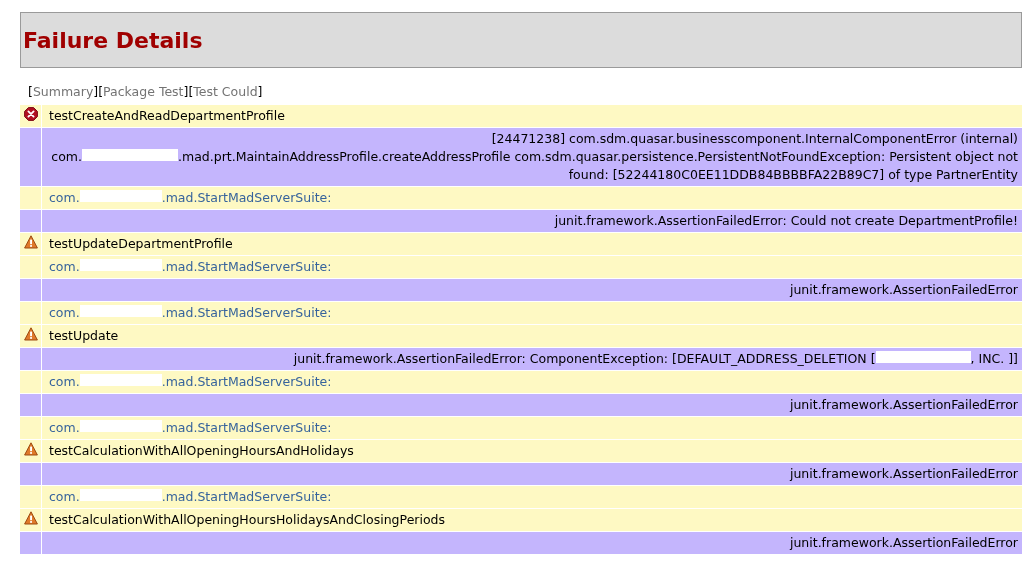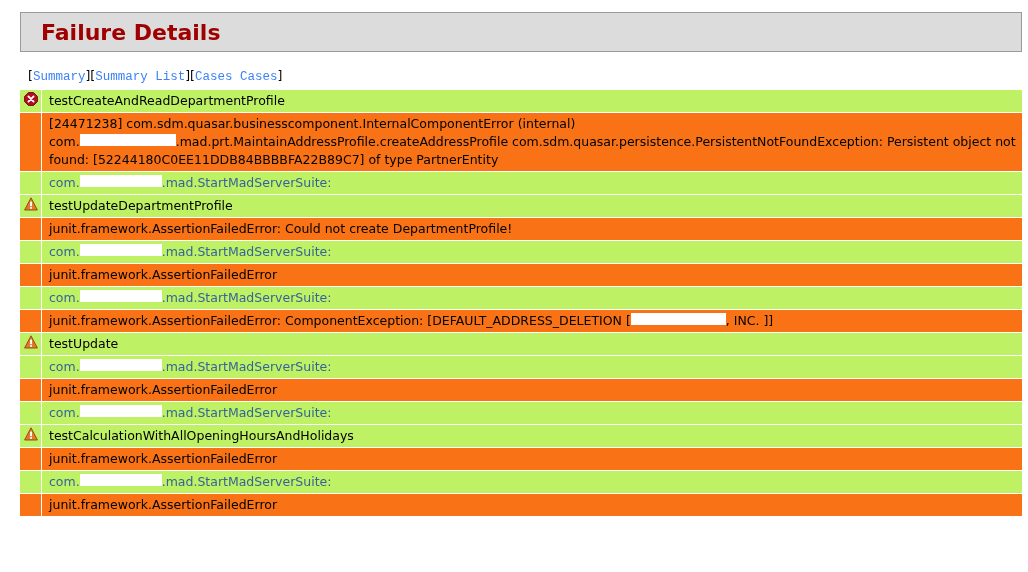--- a/index.html
+++ b/index.html
@@ -15,47 +15,46 @@
     font-family: "DejaVu Sans", "Liberation Sans", sans-serif;
     font-size: 12px;
     color: #000000;
   }
 
   
   .banner {
     margin: 12px 6px 0 20px;
     background: #dcdcdc;
     border: 1px solid #9a9a9a;
-    height: 40px;
+    height: 56px;
     display: flex;
     align-items: center;
-    padding-left: 20px;
+    padding-left: 2px;
     box-sizing: border-box;
   }
   .banner-title {
     color: #a00000;
     font-size: 22px;
     font-weight: bold;
     font-family: "DejaVu Sans", "Liberation Sans", sans-serif;
     letter-spacing: 0px;
   }
 
   
   .navbar {
     margin: 16px 0 6px 28px;
     font-size: 12.5px;
     color: #000000;
     white-space: nowrap;
     font-family: "DejaVu Sans", "Liberation Sans", sans-serif;
   }
   .navbar .bracket { color: #000000; }
   .navbar a {
-    color: #3b82f6;
+    color: #737373;
     text-decoration: none;
-    font-family: Liberation Mono, monospace;
   }
 
   
   .failure-table {
     margin-left: 20px;
     width: 1002px;
     border-collapse: separate;
     border-spacing: 0;
   }
   .row {
@@ -76,23 +75,23 @@
   .text-cell {
     flex: 1;
     padding: 2px 4px 2px 7px;
     box-sizing: border-box;
     line-height: 18px;
     font-size: 12.5px;
   }
 
   
   .stripe-light .icon-cell,
-  .stripe-light .text-cell { background: #bef264; }
+  .stripe-light .text-cell { background: #fef9c3; }
   .stripe-dark .icon-cell,
-  .stripe-dark .text-cell { background: #f97316; }
+  .stripe-dark .text-cell { background: #c4b5fd; text-align: right; }
 
   
   .icon-cell { margin-right: 1px; }
 
   .testname {
     font-size: 12.5px;
     color: #000000;
     white-space: nowrap;
   }
   .message {
@@ -118,21 +117,21 @@
   
   .icon-svg { display: block; }
 </style>
 </head>
 <body>
 
 <div class="banner">
   <div class="banner-title">Failure Details</div>
 </div>
 
-<div class="navbar" id="navbar"><span class="bracket">[</span><a href="#">Summary</a><span class="bracket">]</span><span class="bracket">[</span><a href="#">Summary List</a><span class="bracket">]</span><span class="bracket">[</span><a href="#">Cases Cases</a><span class="bracket">]</span></div>
+<div class="navbar" id="navbar"><span class="bracket">[</span><a href="#">Summary</a><span class="bracket">]</span><span class="bracket">[</span><a href="#">Package Test</a><span class="bracket">]</span><span class="bracket">[</span><a href="#">Test Could</a><span class="bracket">]</span></div>
 
 <div class="failure-table" id="failure-table">
     <div class="row stripe-light">
       <div class="icon-cell">
         <span>
           <svg class="icon-svg" width="14" height="14" viewBox="0 0 14 14">
             <polygon points="4.4,0.6 9.6,0.6 13.4,4.4 13.4,9.6 9.6,13.4 4.4,13.4 0.6,9.6 0.6,4.4" fill="#b01020" stroke="#7d0a14" stroke-width="1"></polygon>
             <path d="M4.4 4.4 L9.6 9.6 M9.6 4.4 L4.4 9.6" stroke="#ffffff" stroke-width="1.8" stroke-linecap="round"></path>
           </svg>
         </span>
@@ -141,65 +140,65 @@
     </div>
     <div class="row stripe-dark">
       <div class="icon-cell"></div>
       <div class="text-cell"><span class="message">[24471238] com.sdm.quasar.businesscomponent.InternalComponentError (internal)
 com.</span><span class="redact w-lg"></span><span class="message">.mad.prt.MaintainAddressProfile.createAddressProfile com.sdm.quasar.persistence.PersistentNotFoundException: Persistent object not found: [52244180C0EE11DDB84BBBBFA22B89C7] of type PartnerEntity</span></div>
     </div>
     <div class="row stripe-light">
       <div class="icon-cell"></div>
       <div class="text-cell"><a href="#" class="trace-link"><span>com.</span><span class="redact w-sm"></span><span>.mad.StartMadServerSuite:</span></a></div>
     </div>
+    <div class="row stripe-dark">
+      <div class="icon-cell"></div>
+      <div class="text-cell"><span class="message">junit.framework.AssertionFailedError: Could not create DepartmentProfile!</span></div>
+    </div>
     <div class="row stripe-light">
       <div class="icon-cell">
         <span>
           <svg class="icon-svg" width="14" height="14" viewBox="0 0 14 14">
             <polygon points="7,0.8 13.4,13.0 0.6,13.0" fill="#e07a2a" stroke="#9c4a10" stroke-width="1" stroke-linejoin="round"></polygon>
             <rect x="6.1" y="4.6" width="1.9" height="4.6" fill="#ffffff"></rect>
             <rect x="6.1" y="10.1" width="1.9" height="1.7" fill="#ffffff"></rect>
           </svg>
         </span>
       </div>
       <div class="text-cell"><span class="testname">testUpdateDepartmentProfile</span></div>
     </div>
-    <div class="row stripe-dark">
-      <div class="icon-cell"></div>
-      <div class="text-cell"><span class="message">junit.framework.AssertionFailedError: Could not create DepartmentProfile!</span></div>
-    </div>
-    <div class="row stripe-light">
-      <div class="icon-cell"></div>
-      <div class="text-cell"><a href="#" class="trace-link"><span>com.</span><span class="redact w-sm"></span><span>.mad.StartMadServerSuite:</span></a></div>
-    </div>
-    <div class="row stripe-dark">
-      <div class="icon-cell"></div>
-      <div class="text-cell"><span class="message">junit.framework.AssertionFailedError</span></div>
-    </div>
-    <div class="row stripe-light">
-      <div class="icon-cell"></div>
-      <div class="text-cell"><a href="#" class="trace-link"><span>com.</span><span class="redact w-sm"></span><span>.mad.StartMadServerSuite:</span></a></div>
+    <div class="row stripe-light">
+      <div class="icon-cell"></div>
+      <div class="text-cell"><a href="#" class="trace-link"><span>com.</span><span class="redact w-sm"></span><span>.mad.StartMadServerSuite:</span></a></div>
+    </div>
+    <div class="row stripe-dark">
+      <div class="icon-cell"></div>
+      <div class="text-cell"><span class="message">junit.framework.AssertionFailedError</span></div>
+    </div>
+    <div class="row stripe-light">
+      <div class="icon-cell"></div>
+      <div class="text-cell"><a href="#" class="trace-link"><span>com.</span><span class="redact w-sm"></span><span>.mad.StartMadServerSuite:</span></a></div>
+    </div>
+    <div class="row stripe-light">
+      <div class="icon-cell">
+        <span>
+          <svg class="icon-svg" width="14" height="14" viewBox="0 0 14 14">
+            <polygon points="7,0.8 13.4,13.0 0.6,13.0" fill="#e07a2a" stroke="#9c4a10" stroke-width="1" stroke-linejoin="round"></polygon>
+            <rect x="6.1" y="4.6" width="1.9" height="4.6" fill="#ffffff"></rect>
+            <rect x="6.1" y="10.1" width="1.9" height="1.7" fill="#ffffff"></rect>
+          </svg>
+        </span>
+      </div>
+      <div class="text-cell"><span class="testname">testUpdate</span></div>
     </div>
     <div class="row stripe-dark">
       <div class="icon-cell"></div>
       <div class="text-cell"><span class="message">junit.framework.AssertionFailedError: ComponentException: [DEFAULT_ADDRESS_DELETION [</span><span class="redact w-md"></span><span class="message">, INC. ]]</span></div>
     </div>
     <div class="row stripe-light">
-      <div class="icon-cell">
-        <span>
-          <svg class="icon-svg" width="14" height="14" viewBox="0 0 14 14">
-            <polygon points="7,0.8 13.4,13.0 0.6,13.0" fill="#e07a2a" stroke="#9c4a10" stroke-width="1" stroke-linejoin="round"></polygon>
-            <rect x="6.1" y="4.6" width="1.9" height="4.6" fill="#ffffff"></rect>
-            <rect x="6.1" y="10.1" width="1.9" height="1.7" fill="#ffffff"></rect>
-          </svg>
-        </span>
-      </div>
-      <div class="text-cell"><span class="testname">testUpdate</span></div>
-    </div>
-    <div class="row stripe-light">
       <div class="icon-cell"></div>
       <div class="text-cell"><a href="#" class="trace-link"><span>com.</span><span class="redact w-sm"></span><span>.mad.StartMadServerSuite:</span></a></div>
     </div>
     <div class="row stripe-dark">
       <div class="icon-cell"></div>
       <div class="text-cell"><span class="message">junit.framework.AssertionFailedError</span></div>
     </div>
     <div class="row stripe-light">
       <div class="icon-cell"></div>
       <div class="text-cell"><a href="#" class="trace-link"><span>com.</span><span class="redact w-sm"></span><span>.mad.StartMadServerSuite:</span></a></div>
@@ -217,17 +216,29 @@
       <div class="text-cell"><span class="testname">testCalculationWithAllOpeningHoursAndHolidays</span></div>
     </div>
     <div class="row stripe-dark">
       <div class="icon-cell"></div>
       <div class="text-cell"><span class="message">junit.framework.AssertionFailedError</span></div>
     </div>
     <div class="row stripe-light">
       <div class="icon-cell"></div>
       <div class="text-cell"><a href="#" class="trace-link"><span>com.</span><span class="redact w-sm"></span><span>.mad.StartMadServerSuite:</span></a></div>
     </div>
+    <div class="row stripe-light">
+      <div class="icon-cell">
+        <span>
+          <svg class="icon-svg" width="14" height="14" viewBox="0 0 14 14">
+            <polygon points="7,0.8 13.4,13.0 0.6,13.0" fill="#e07a2a" stroke="#9c4a10" stroke-width="1" stroke-linejoin="round"></polygon>
+            <rect x="6.1" y="4.6" width="1.9" height="4.6" fill="#ffffff"></rect>
+            <rect x="6.1" y="10.1" width="1.9" height="1.7" fill="#ffffff"></rect>
+          </svg>
+        </span>
+      </div>
+      <div class="text-cell"><span class="testname">testCalculationWithAllOpeningHoursHolidaysAndClosingPeriods</span></div>
+    </div>
     <div class="row stripe-dark">
       <div class="icon-cell"></div>
       <div class="text-cell"><span class="message">junit.framework.AssertionFailedError</span></div>
     </div>
   </div>
 
 </body></html>

